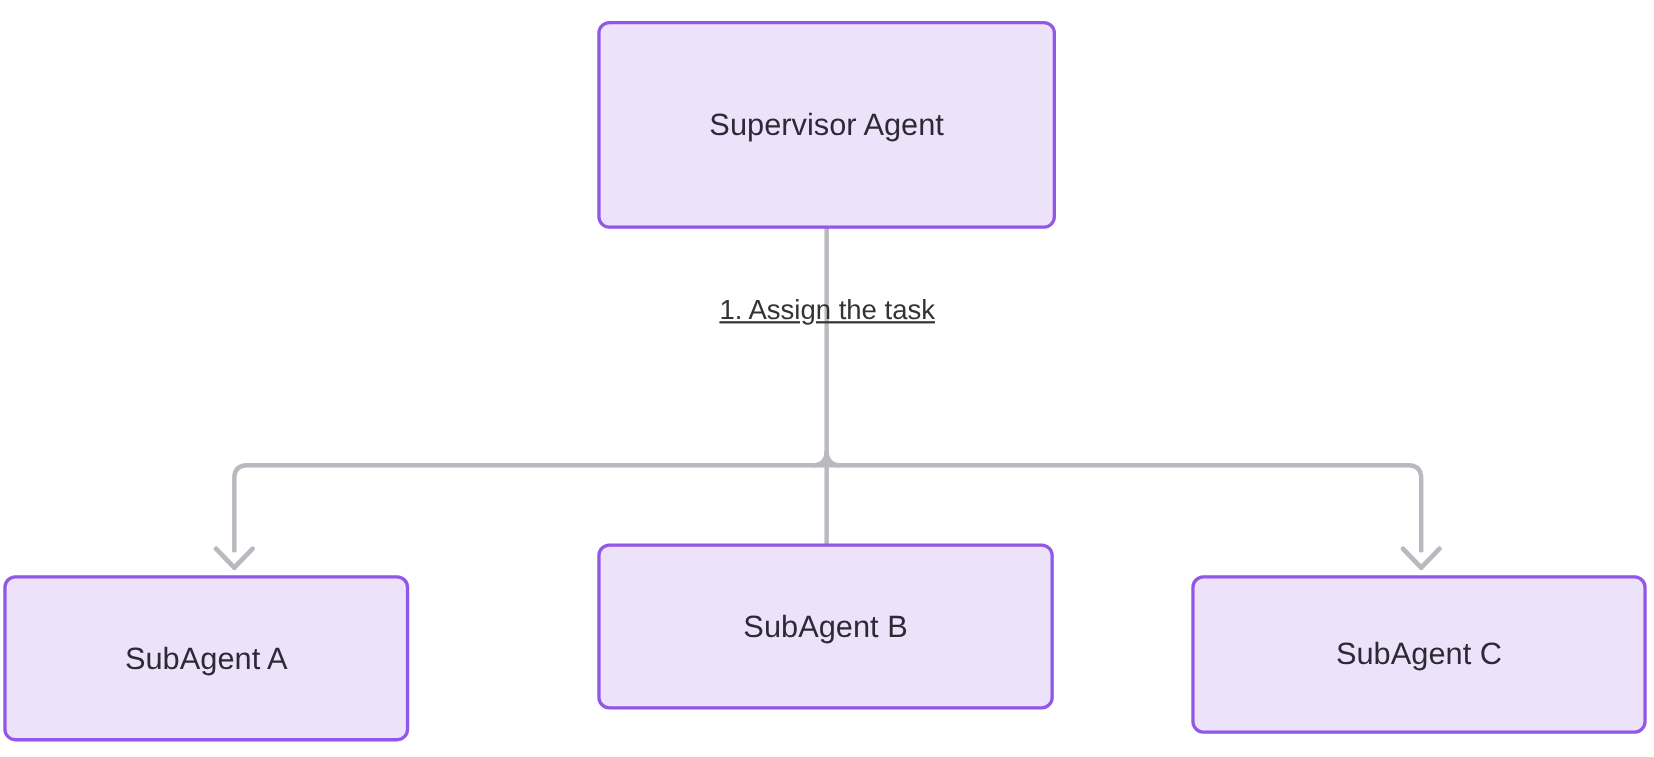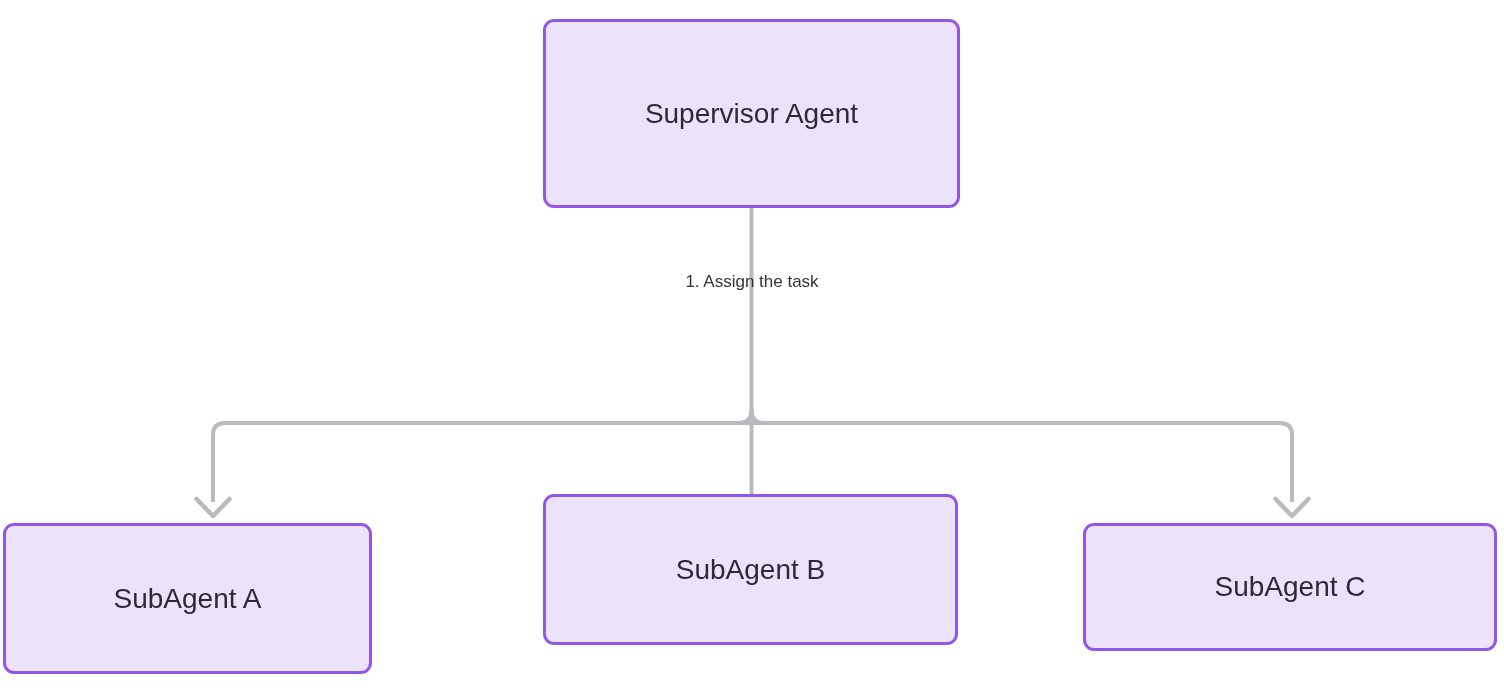--- a/index.html
+++ b/index.html
@@ -50,31 +50,32 @@
     display: flex;
     align-items: center;
     justify-content: center;
     color: var(--node-text);
     font-size: 28px;
     text-align: center;
   }
   .node-supervisor { left: 543px; top: 3px;   width: 417px; height: 189px; margin-top: 16px; }
   .node-a          { left: 3px;   top: 523px; width: 369px; height: 151px; }
   .node-b          { left: 543px; top: 494px; width: 415px; height: 151px; }
-  .node-c          { left: 1083px;top: 523px; width: 414px; height: 128px; }
+  .node-c          { left: 1083px;top: 523px; width: 414px; height: 144px; }
 
   .edge-label {
     position: absolute;
     left: 160px;
     top: 262px;
     width: 1184px;
     text-align: center;
     color: var(--label-text);
-    font-size: 17px;
+    font-size: 25px;
     line-height: 40px;
+    text-decoration: underline;
   }
   .edge-label div { white-space: nowrap; }
 </style>
 </head>
 <body>
 
 <div class="canvas">
 
   <svg class="edges-svg" viewBox="0 0 1504 688" xmlns="http://www.w3.org/2000/svg" aria-hidden="true">
 

